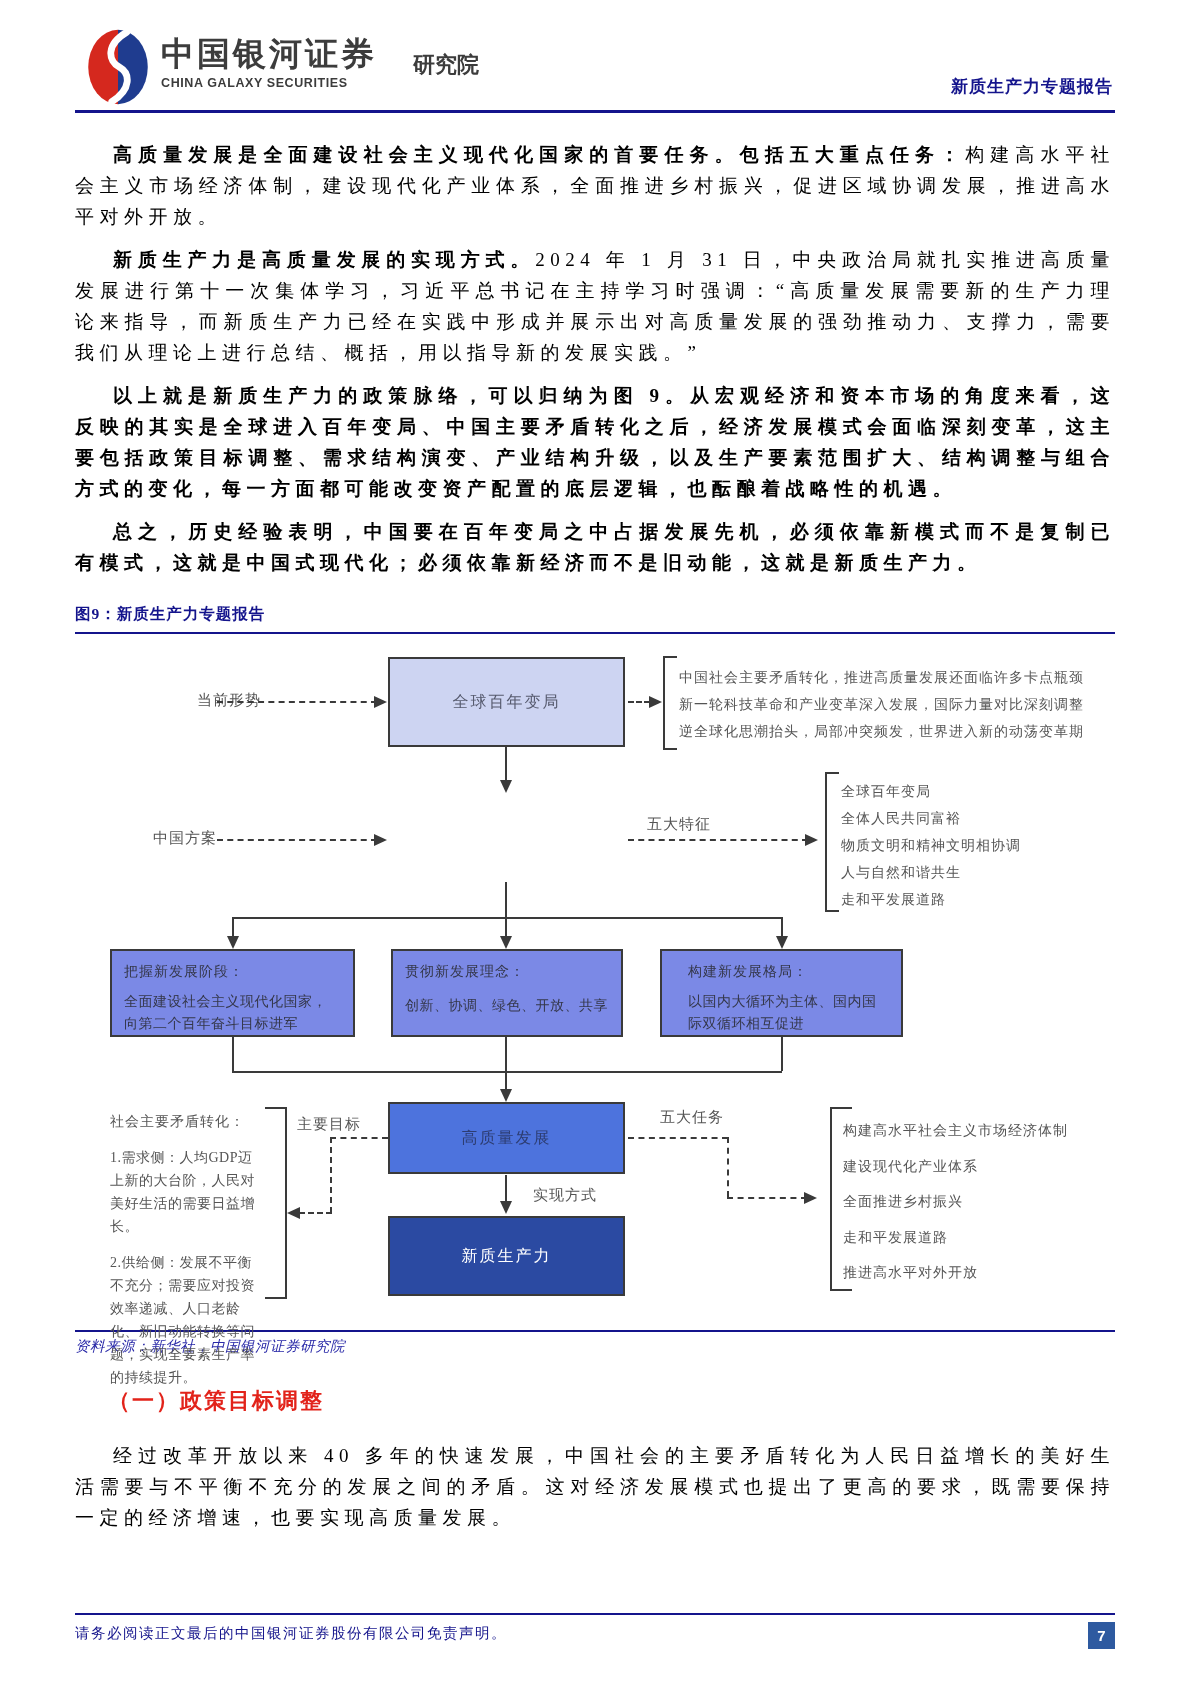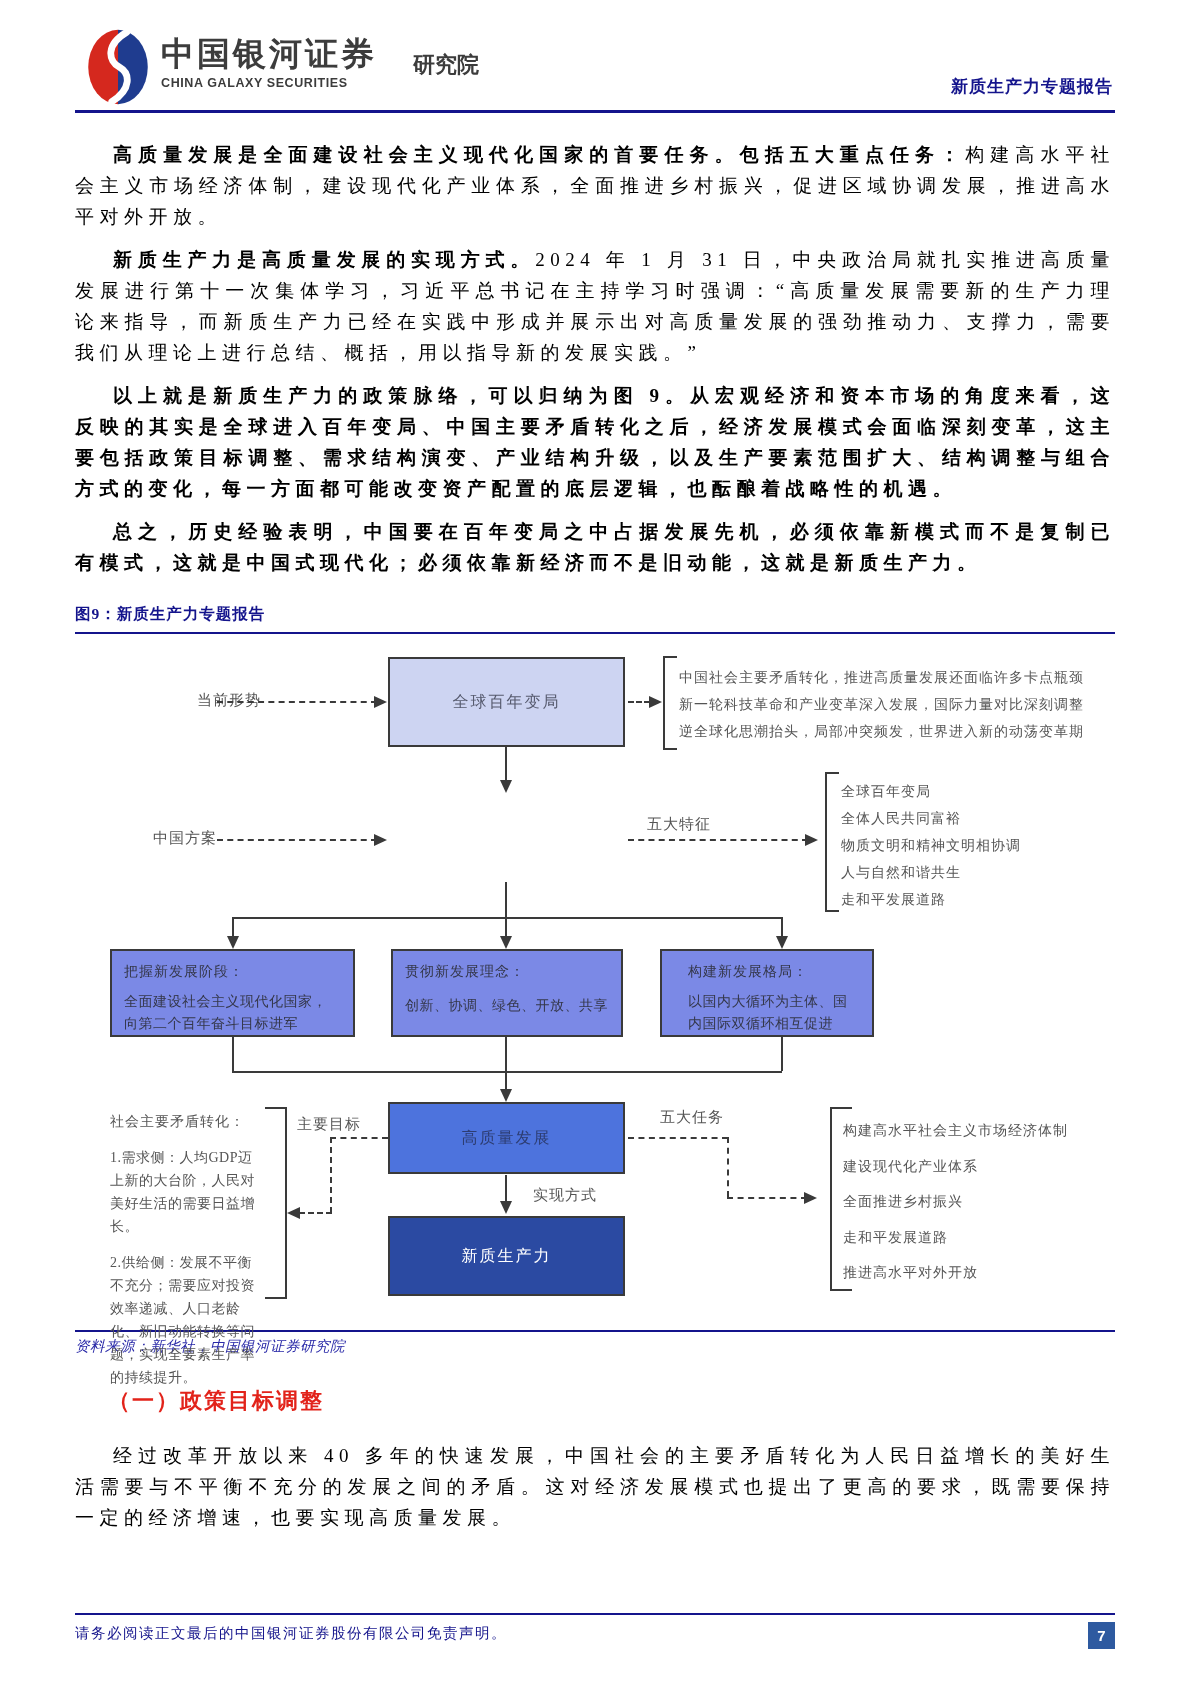--- a/index.html
+++ b/index.html
@@ -51,21 +51,21 @@
   .box-new{left:313px;top:582px;width:237px;height:80px;background:#2b4aa2;color:#ffffff;}
   .pillar{
     position:absolute;top:315px;height:88px;background:#7b89e6;border:2px solid #3a3a3a;
     box-sizing:border-box;padding:11px 12px;color:#34374a;font-size:14px;line-height:20px;
   }
   .pillar .ph{letter-spacing:1px;}
   .pillar .pb{margin-top:9px;letter-spacing:0.5px;line-height:22px;}
   .pillar1{left:35px;width:245px;}
   .pillar2{left:316px;width:232px;}
   .pillar2 .pb{margin-top:13px;}
-  .pillar3{left:585px;width:214px;padding-left:26px;}
+  .pillar3{left:585px;width:243px;padding-left:26px;}
   
   .hl{position:absolute;height:0;border-top:2px solid #3a3a3a;}
   .vl{position:absolute;width:0;border-left:2px solid #3a3a3a;}
   .hd{position:absolute;height:0;border-top:2px dashed #3a3a3a;}
   .vd{position:absolute;width:0;border-left:2px dashed #3a3a3a;}
   .ah-r{position:absolute;width:0;height:0;border-left:13px solid #3a3a3a;border-top:6px solid transparent;border-bottom:6px solid transparent;}
   .ah-l{position:absolute;width:0;height:0;border-right:13px solid #3a3a3a;border-top:6px solid transparent;border-bottom:6px solid transparent;}
   .ah-d{position:absolute;width:0;height:0;border-top:13px solid #3a3a3a;border-left:6px solid transparent;border-right:6px solid transparent;}
   
   .brk-open{position:absolute;width:12px;border-left:2px solid #3a3a3a;border-top:2px solid #3a3a3a;border-bottom:2px solid #3a3a3a;}

